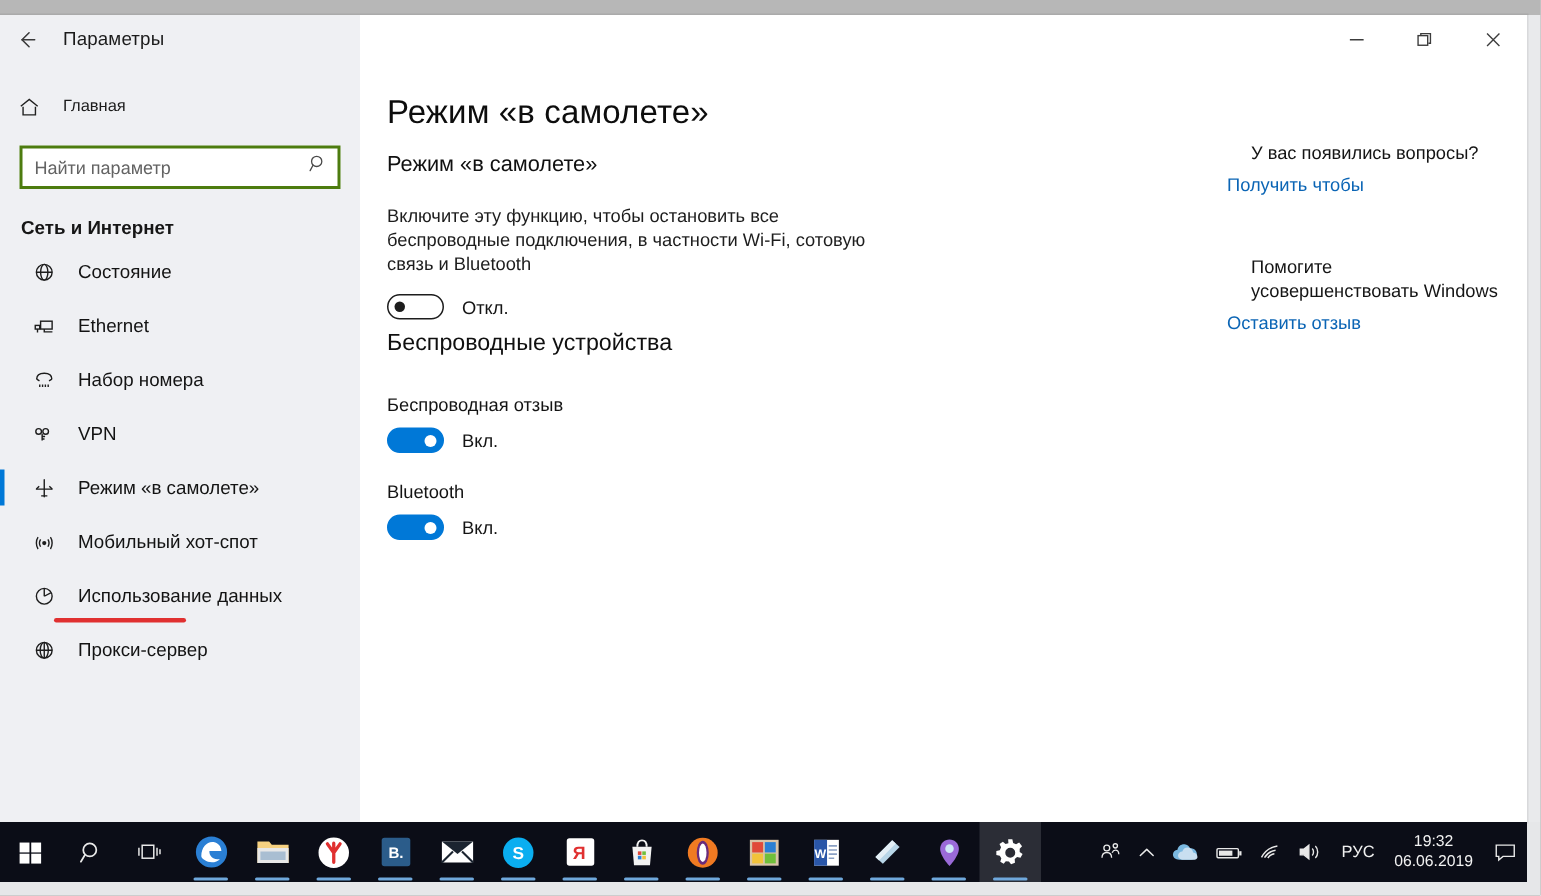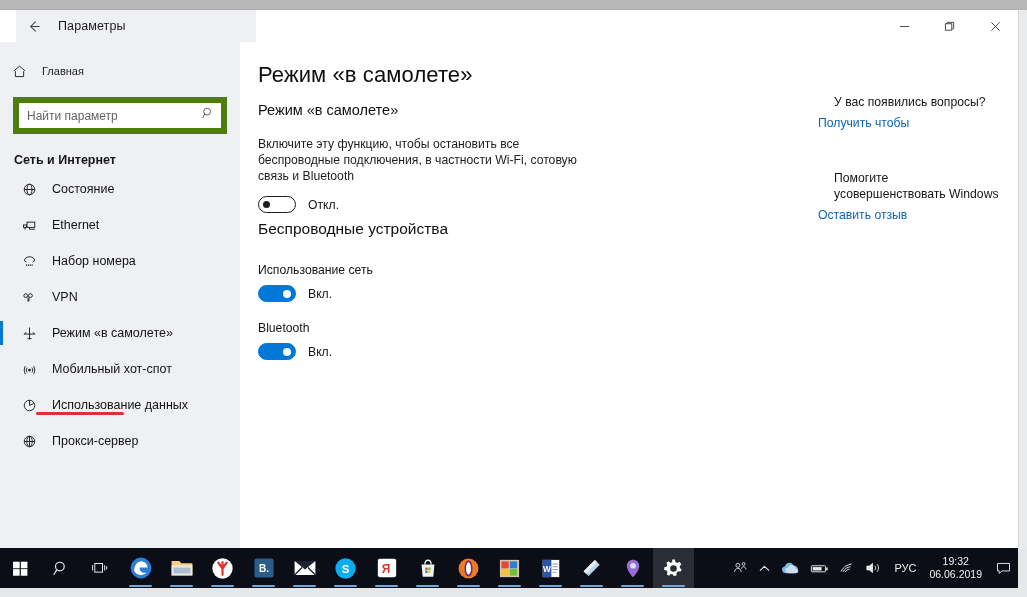--- a/index.html
+++ b/index.html
@@ -34,21 +34,21 @@
     box-shadow: 0 0 0 1px rgba(0,0,0,0.07);
   }
   .titlebar {
     position: absolute;
     left: 0; top: 0;
     width: 1018px; height: 32px;
     background: #ffffff;
   }
   .titlebar-left {
     position: absolute;
-    left: 16px; top: 0;
+    left: 0; top: 0;
     width: 240px; height: 32px;
     background: #eff0f3;
     display: flex;
     align-items: center;
   }
   .back-btn {
     width: 34px; height: 30px;
     display: flex; align-items: center; justify-content: center;
     color: #3a3a3a;
   }
@@ -87,21 +87,21 @@
     height: 34px;
     padding-left: 12px;
     margin-top: 12px;
   }
   .nav-home .ic { width: 26px; display:flex; align-items:center; color:#212121;}
   .nav-home .lb { font-size: 11px; color: #1a1a1a; margin-left: 4px;}
   .search-wrap {
     margin: 9px 13px 0 13px;
     height: 25px;
     background: #ffffff;
-    border: 6px solid #4d7c0f;
+    border: 2px solid #4d7c0f;
     display: flex;
     align-items: center;
     position: relative;
   }
   .search-input {
     border: none;
     outline: none;
     background: transparent;
     font-family: "Liberation Sans", sans-serif;
     font-size: 12px;
@@ -476,21 +476,21 @@
               <span class="knob"></span>
             </div>
           <div class="toggle-state">Откл.</div>
         </div>
       </div>
 
       <div style="position:absolute;left:18px;top:178px;">
         <div class="section-head" style="font-size:15.5px;">Беспроводные устройства</div>
 
         <div style="margin-top:25px;">
-          <div class="sub-label">Использование сеть</div>
+          <div class="sub-label">Беспроводная отзыв</div>
           <div class="toggle-row" style="margin-top:8px;">
             <div class="toggle on">
                 <span class="knob"></span>
               </div>
             <div class="toggle-state">Вкл.</div>
           </div>
         </div>
 
         <div style="margin-top:19px;">
           <div class="sub-label">Bluetooth</div>

